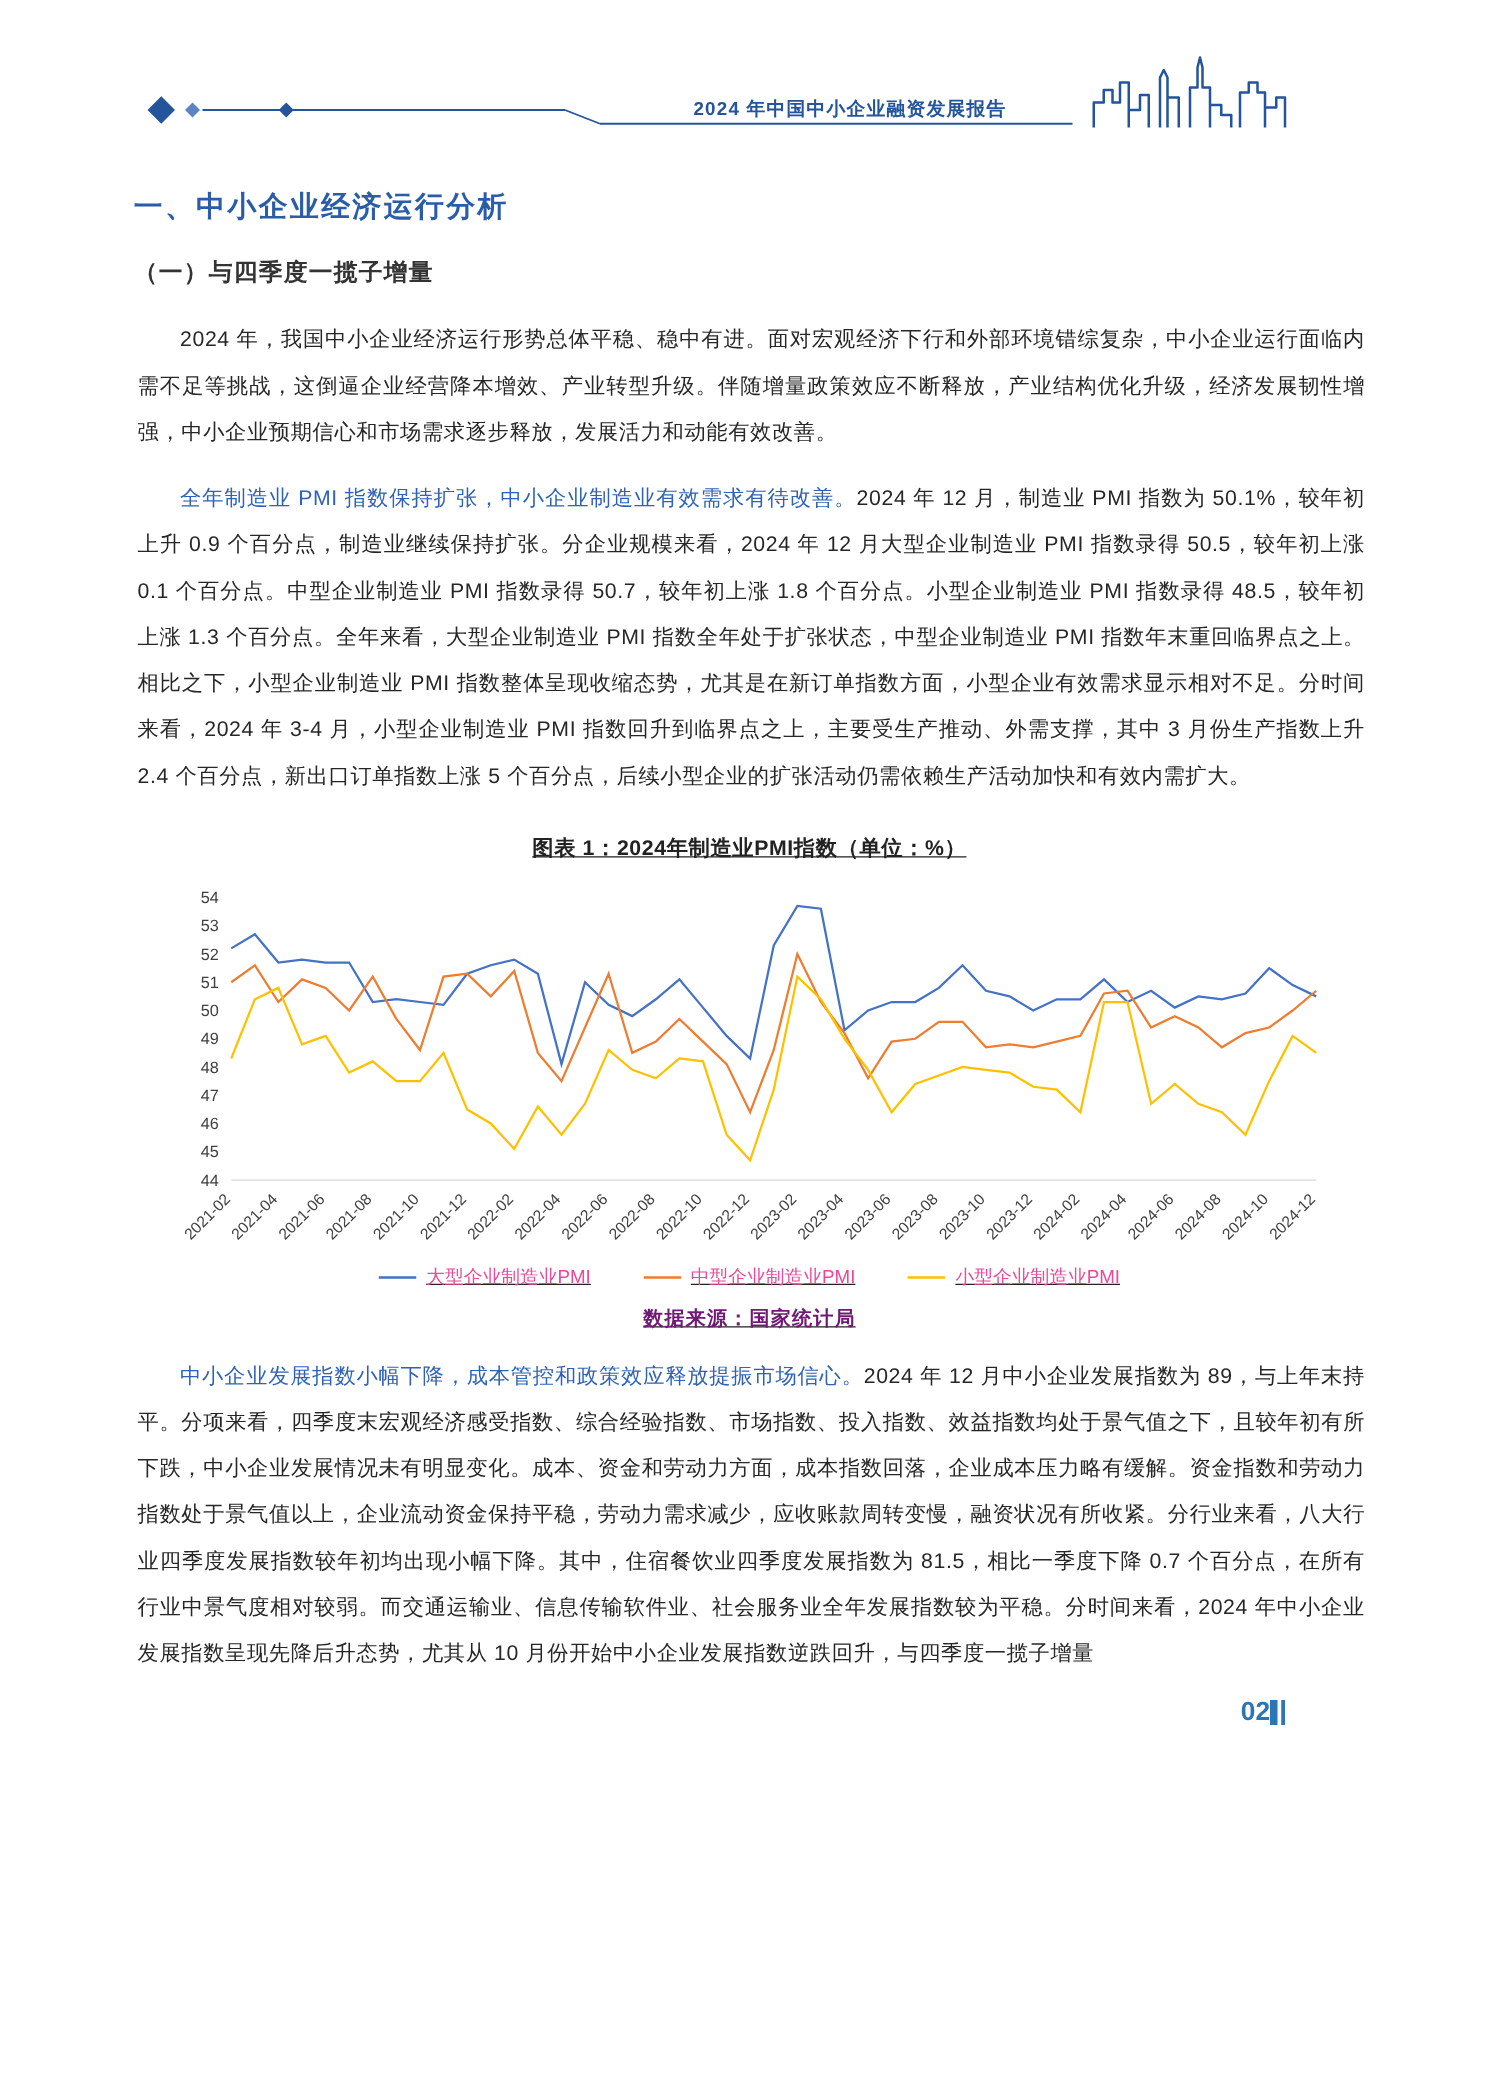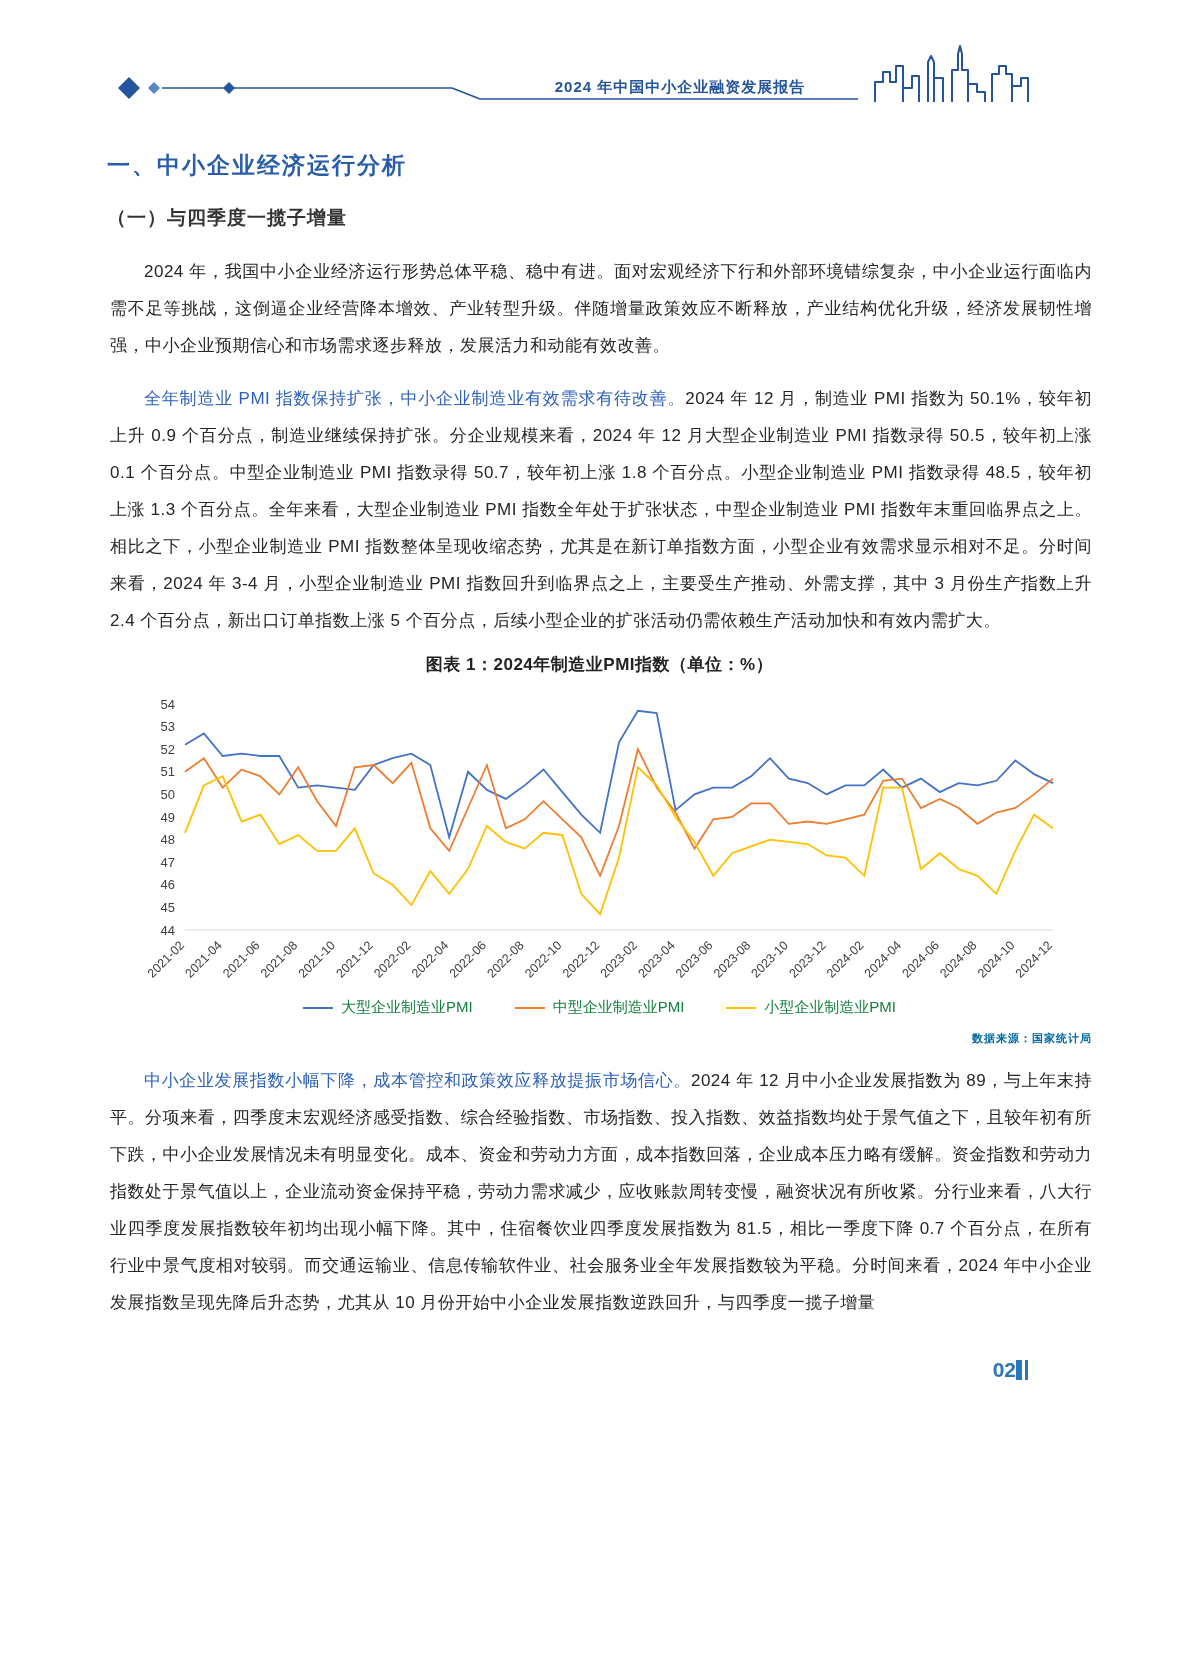--- a/index.html
+++ b/index.html
@@ -18,29 +18,29 @@
   }
   .h2 {
     font-size:19px; font-weight:bold; color:#333; letter-spacing:1px; margin:24px 0 0 0;
   }
   .para {
     margin:16px 0 0 3px; font-size:17px; line-height:37px; text-align:justify;
     text-indent:2em; color:#262626; letter-spacing:0.5px;
   }
   .para.first { margin-top:22px; }
   .lead { color:#2E62B8; }
-  .chart-block { margin-top:14px; }
+  .chart-block { margin-top:28px;text-decoration:underline; }
   .chart-title { text-align:center; font-weight:bold; font-size:17px; color:#222; letter-spacing:0.5px; }
   #pmi-chart { display:block; margin:14px auto 0; }
   .ytick { font-size:13px; fill:#404040; text-anchor:end; font-family:"Liberation Sans",sans-serif; }
   .xtick { font-size:12.5px; fill:#404040; text-anchor:end; font-family:"Liberation Sans",sans-serif; }
-  .legend { display:flex; justify-content:center; gap:42px; margin-top:2px; font-size:15px; color:#15803d; }
+  .legend { display:flex; justify-content:center; gap:42px; margin-top:2px; font-size:15px; color:#ec4899; }
   .legend-item { display:flex; align-items:center; }
   .legend-swatch { display:inline-block; width:30px; height:2px; margin-right:8px; background:#999; }
-  .chart-source { text-align:right; font-weight:bold; font-size:11px; margin-top:14px; color:#0369a1; letter-spacing:1px; }
+  .chart-source { text-align:center; font-weight:bold; font-size:16px; margin-top:14px; color:#701a75; letter-spacing:1px; }
   .page-number {
     position:absolute; right:172px; bottom:122px; display:flex; align-items:center; gap:0;
     font-size:21px; font-weight:bold; color:#2E75B6;
   }
   .pagebars { display:inline-flex; gap:3px; }
   .pagebars i { display:block; width:6px; height:20px; background:#2E75B6; }
   .pagebars i.thin { width:3px; }
 </style>
 </head>
 <body>

